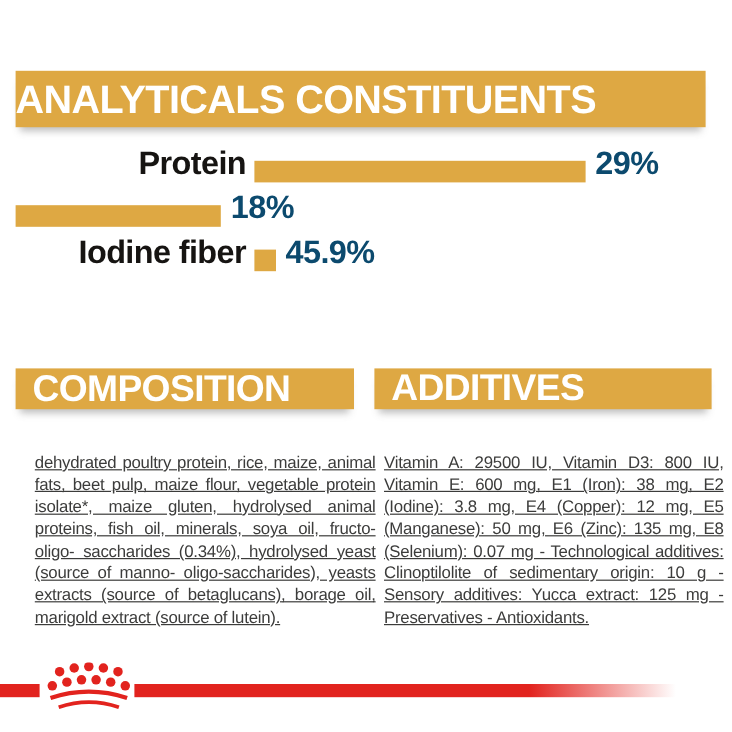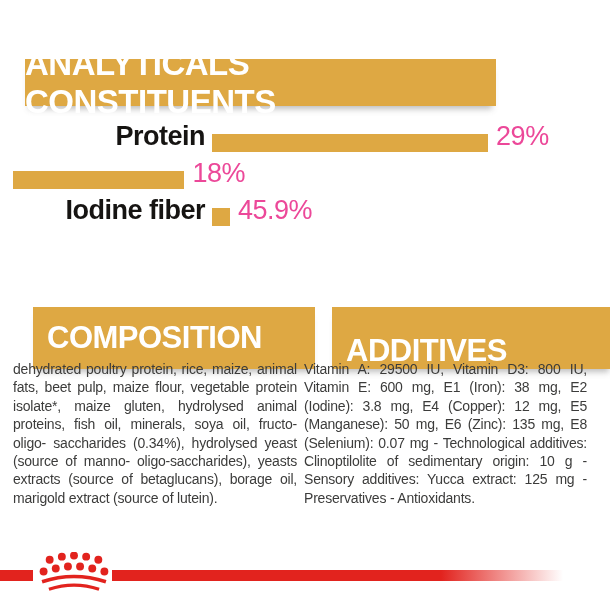--- a/index.html
+++ b/index.html
@@ -8,39 +8,39 @@
     font-family:"Liberation Sans","DejaVu Sans",sans-serif;
   }
   .canvas{position:absolute;inset:0;}
 
   
   .gold-bar{
     position:absolute;background:var(--gold,#dea843);color:#ffffff;
     display:flex;align-items:center;box-sizing:border-box;
     box-shadow:0 7px 6px -4px rgba(110,110,110,0.45);
   }
-  .main-header{left:25px;top:59px;width:471px;height:47px;}
+  .main-header{left:13px;top:59px;width:575px;height:47px;}
   .main-header .hdr-text{font-size:33px;font-weight:bold;letter-spacing:-0.5px;}
-  .sec-header{top:307px;height:62px;padding-left:14px;margin-left:20px;}
+  .sec-header{top:307px;height:34px;padding-left:14px;}
   .sec-header .hdr-text{font-size:31px;font-weight:bold;letter-spacing:-0.5px;}
   .sec-header .hdr-unit{font-size:17px;font-weight:bold;margin-left:7px;padding-top:10px;}
   #composition-header{left:13px;width:282px;}
   #additives-header{left:312px;width:281px;align-items:flex-end;}
 
   
   .chart-row{position:absolute;left:13px;display:flex;align-items:flex-end;height:24px;}
   .chart-label{width:192px;text-align:right;font-size:27px;font-weight:bold;color:#161412;
     padding-right:7px;white-space:nowrap;letter-spacing:-0.5px;}
   .bar{height:18px;background:var(--gold,#dea843);min-width:18px;}
-  .chart-value{font-size:27px;font-weight:normal;color:#ec4899;margin-left:8px;letter-spacing:-0.5px;}
+  .chart-value{font-size:27px;font-weight:bold;color:#0c4a6e;margin-left:8px;letter-spacing:-0.5px;}
 
   
   .body-text{
-    position:absolute;top:360px;margin:0;font-size:14px;line-height:18.4px;
-    color:#3c3c3b;text-align:justify;letter-spacing:-0.2px;
+    position:absolute;top:360px;margin:16px;font-size:14px;line-height:18.4px;
+    color:#3c3c3b;text-align:justify;letter-spacing:-0.2px;text-decoration:underline;
   }
   #composition-text{left:13px;width:284px;}
   #additives-text{left:304px;width:283px;}
 
   
   .stripe{position:absolute;top:570px;height:11px;background:var(--red,#e2231e);}
   .stripe-left{left:0;width:33px;}
   .stripe-right{
     left:112px;width:470px;
     background:linear-gradient(to right,var(--red,#e2231e) 0%,var(--red,#e2231e) 70%,rgba(226,35,30,0) 96%);

